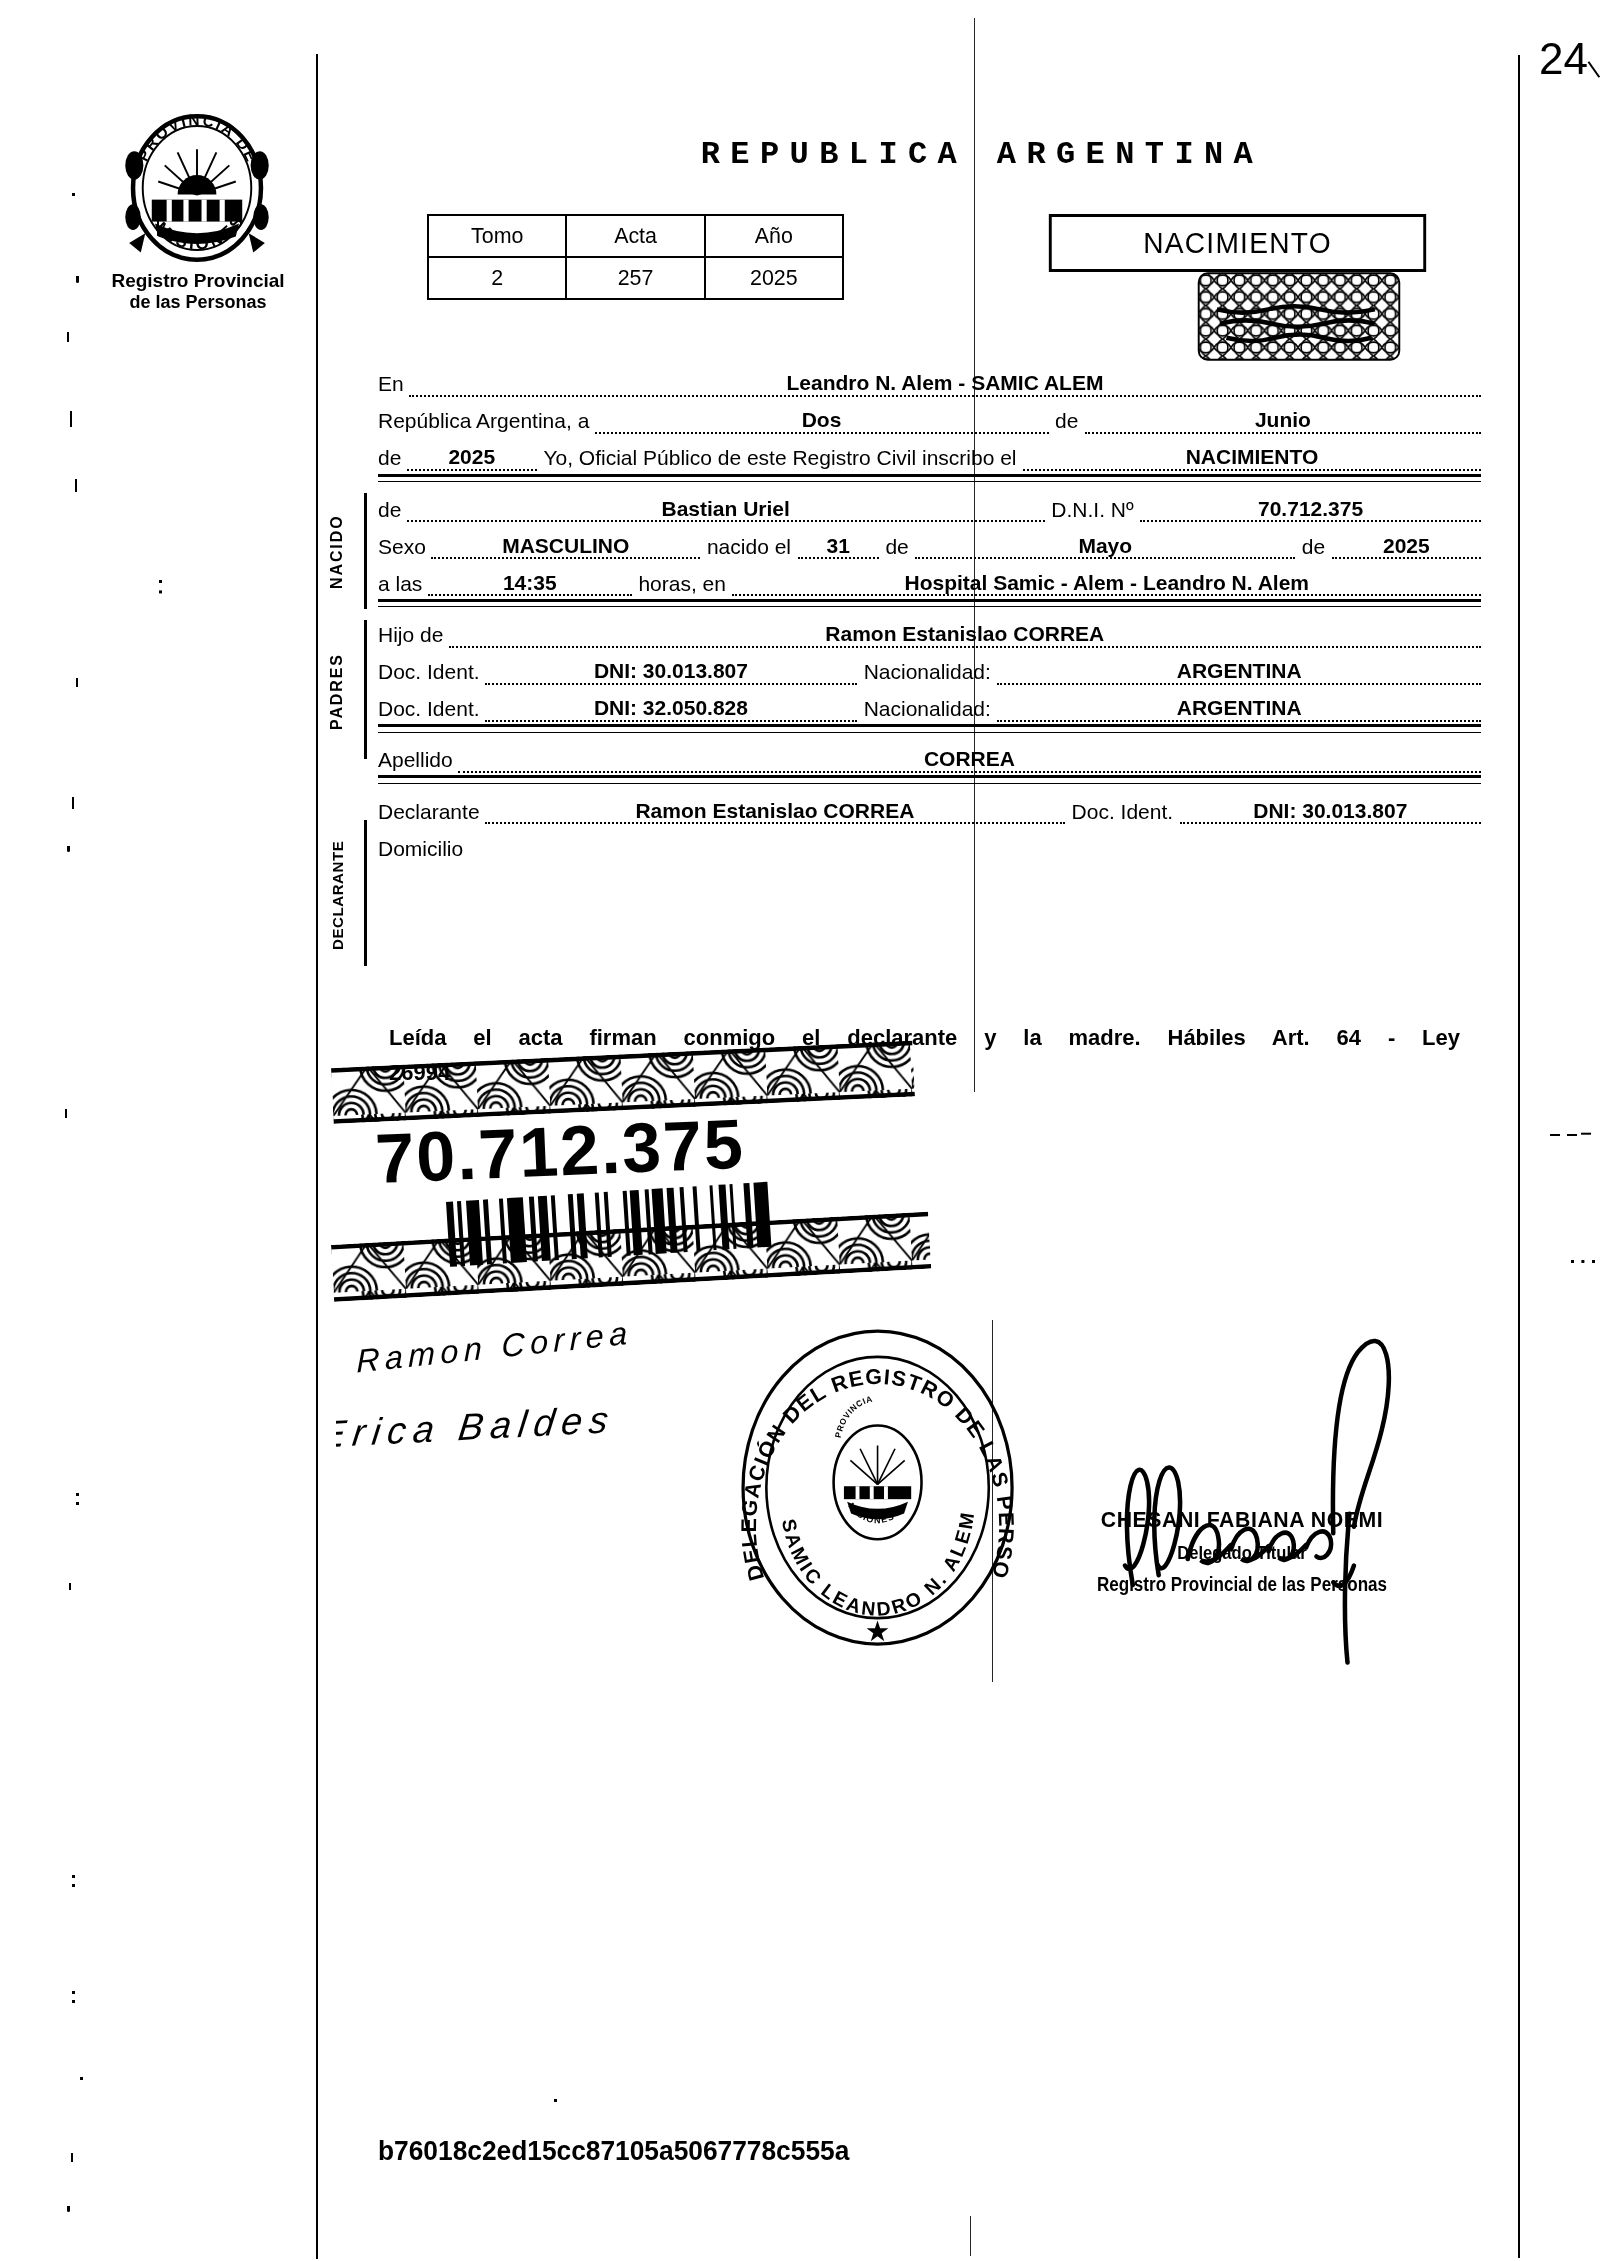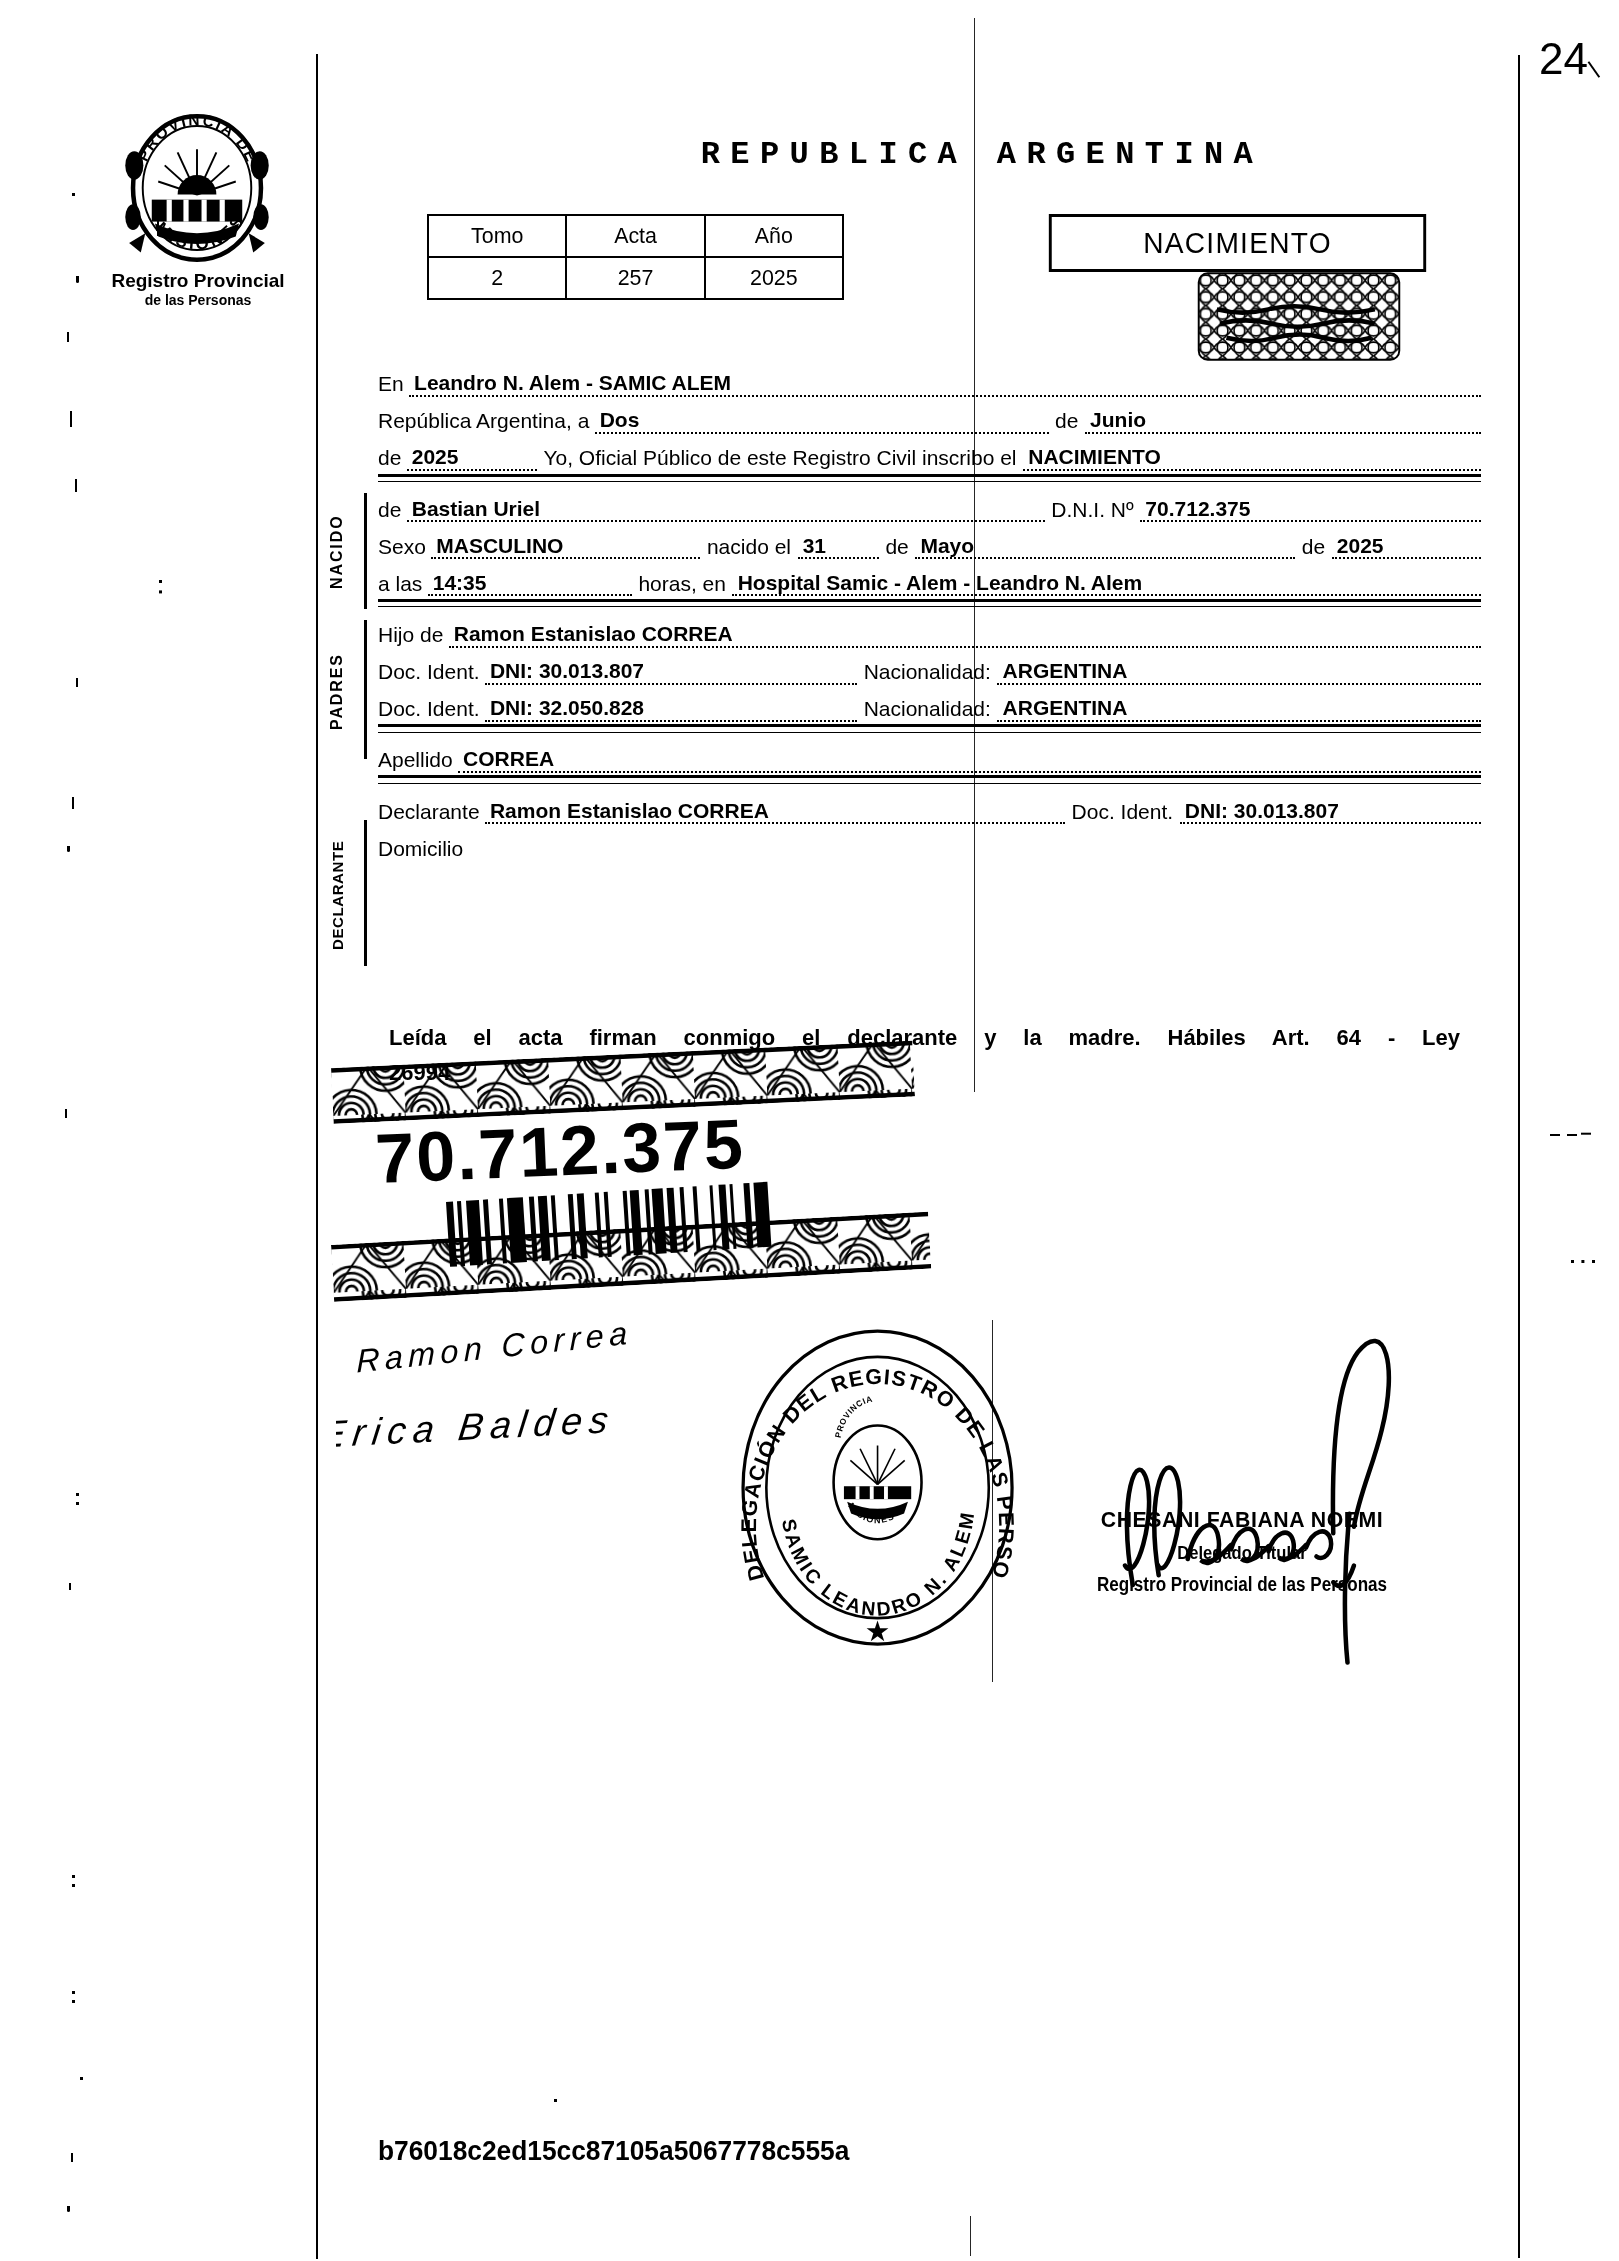--- a/index.html
+++ b/index.html
@@ -27,21 +27,21 @@
     display:flex;align-items:center;justify-content:center;font-size:29px;
     letter-spacing:1.3px;transform:scaleX(.97);}
 
   
 
   
   .form{left:378px;top:360px;width:1103px;}
   .frow{display:flex;align-items:flex-end;height:37px;font-size:21px;}
   .lbl{white-space:nowrap;padding:0 5.2px 0.6px 0;}
   .lbl.mid{padding:0 6.5px 0.6px 6.5px;}
-  .fill{flex:1 1 0;border-bottom:2.6px dotted #000;text-align:left;
+  .fill{flex:1 1 0;border-bottom:2.6px dotted #000;text-align:center;
     font-weight:bold;white-space:nowrap;padding:0 5.2px 0 5.2px;line-height:1.12;overflow:visible;}
   .fill.left{text-align:left;}
   .sep{height:4.5px;border-top:3.2px solid #000;border-bottom:1.3px solid #000;margin:2.6px 0 3.2px 0;}
 
   
   .sideLbl{position:absolute;display:flex;align-items:center;justify-content:center;
     writing-mode:vertical-rl;transform:rotate(180deg);font-weight:bold;
     letter-spacing:1.9px;}
   .bracket{position:absolute;width:3.2px;background:#000;}
 
@@ -63,21 +63,21 @@
     font-weight:bold;transform:scaleX(.92);}
   .off-org{left:1061px;top:1573px;width:362px;text-align:center;font-weight:bold;
     font-size:19.4px;transform:scaleX(.88);}
 
   
   .hash{left:378px;top:2135px;font-weight:bold;font-size:28px;letter-spacing:0px;
     transform:scaleX(.94);transform-origin:left;}
 
   
   .org1{left:91px;top:270px;width:214px;text-align:center;font-size:19px;font-weight:bold;}
-  .org2{left:91px;top:292px;width:214px;text-align:center;font-size:14px;font-weight:bold;}
+  .org2{left:91px;top:292px;width:214px;text-align:center;font-size:18px;font-weight:bold;}
 
   .artifact{position:absolute;background:#000;}
 </style>
 </head>
 <body>
 
 <div class="page">
 
   <div class="vline" style="left:316px;top:54px;width:1.9px;height:2205px;"></div>
   <div class="vline" style="left:1518px;top:55px;width:1.9px;height:2203px;"></div>

